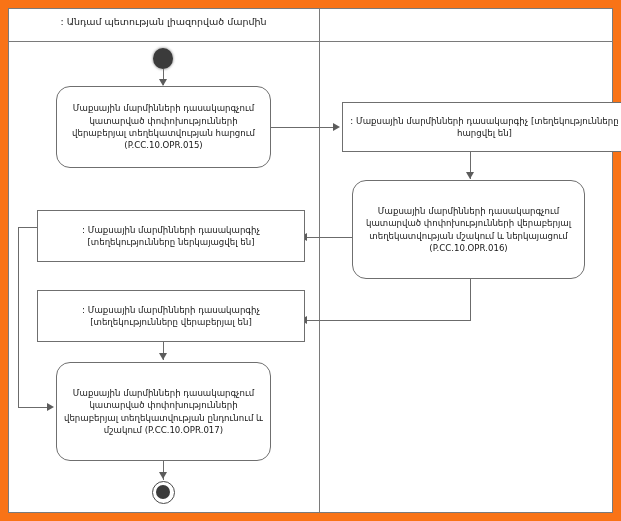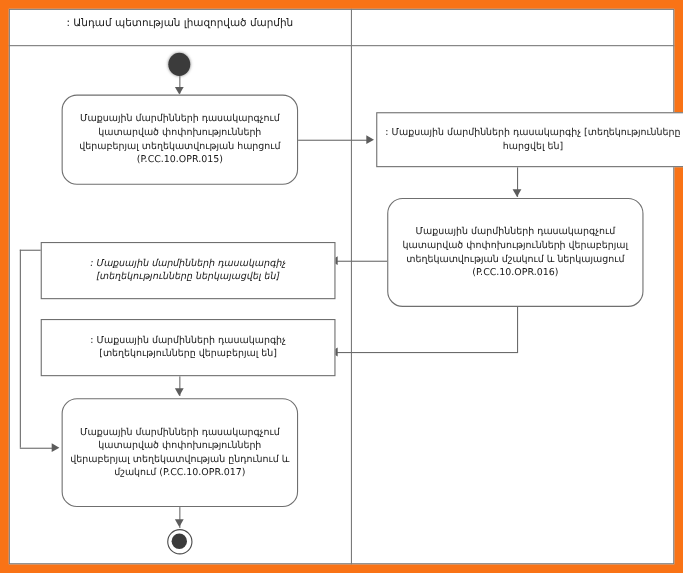--- a/index.html
+++ b/index.html
@@ -174,21 +174,21 @@
     <span class="label">Մաքսային մարմինների դասակարգչում կատարված փոփոխությունների վերաբերյալ տեղեկատվության մշակում և ներկայացում (P.CC.10.OPR.016)</span>
   </div>
 
   <div class="edge-h" style="left:305px; top:237px; width:47px;"></div>
   <div class="arrow left" style="left:300px; top:233px;"></div>
 
   <div class="edge-v" style="left:470px; top:279px; height:41px;"></div>
   <div class="edge-h" style="left:305px; top:320px; width:166px;"></div>
   <div class="arrow left" style="left:300px; top:316px;"></div>
 
-  <div class="node object" style="left:37px; top:220px; width:268px; height:52px;font-style:italic;">
+  <div class="node object" style="left:37px; top:210px; width:268px; height:52px;">
     <span class="label">: Մաքսային մարմինների դասակարգիչ [տեղեկությունները ներկայացվել են]</span>
   </div>
 
   <div class="edge-h" style="left:18px; top:227px; width:20px;"></div>
   <div class="edge-v" style="left:18px; top:227px; height:180px;"></div>
   <div class="edge-h" style="left:18px; top:407px; width:33px;"></div>
   <div class="arrow right" style="left:47px; top:403px;"></div>
 
   <div class="node object" style="left:37px; top:290px; width:268px; height:52px;">
     <span class="label">: Մաքսային մարմինների դասակարգիչ [տեղեկությունները վերաբերյալ են]</span>

